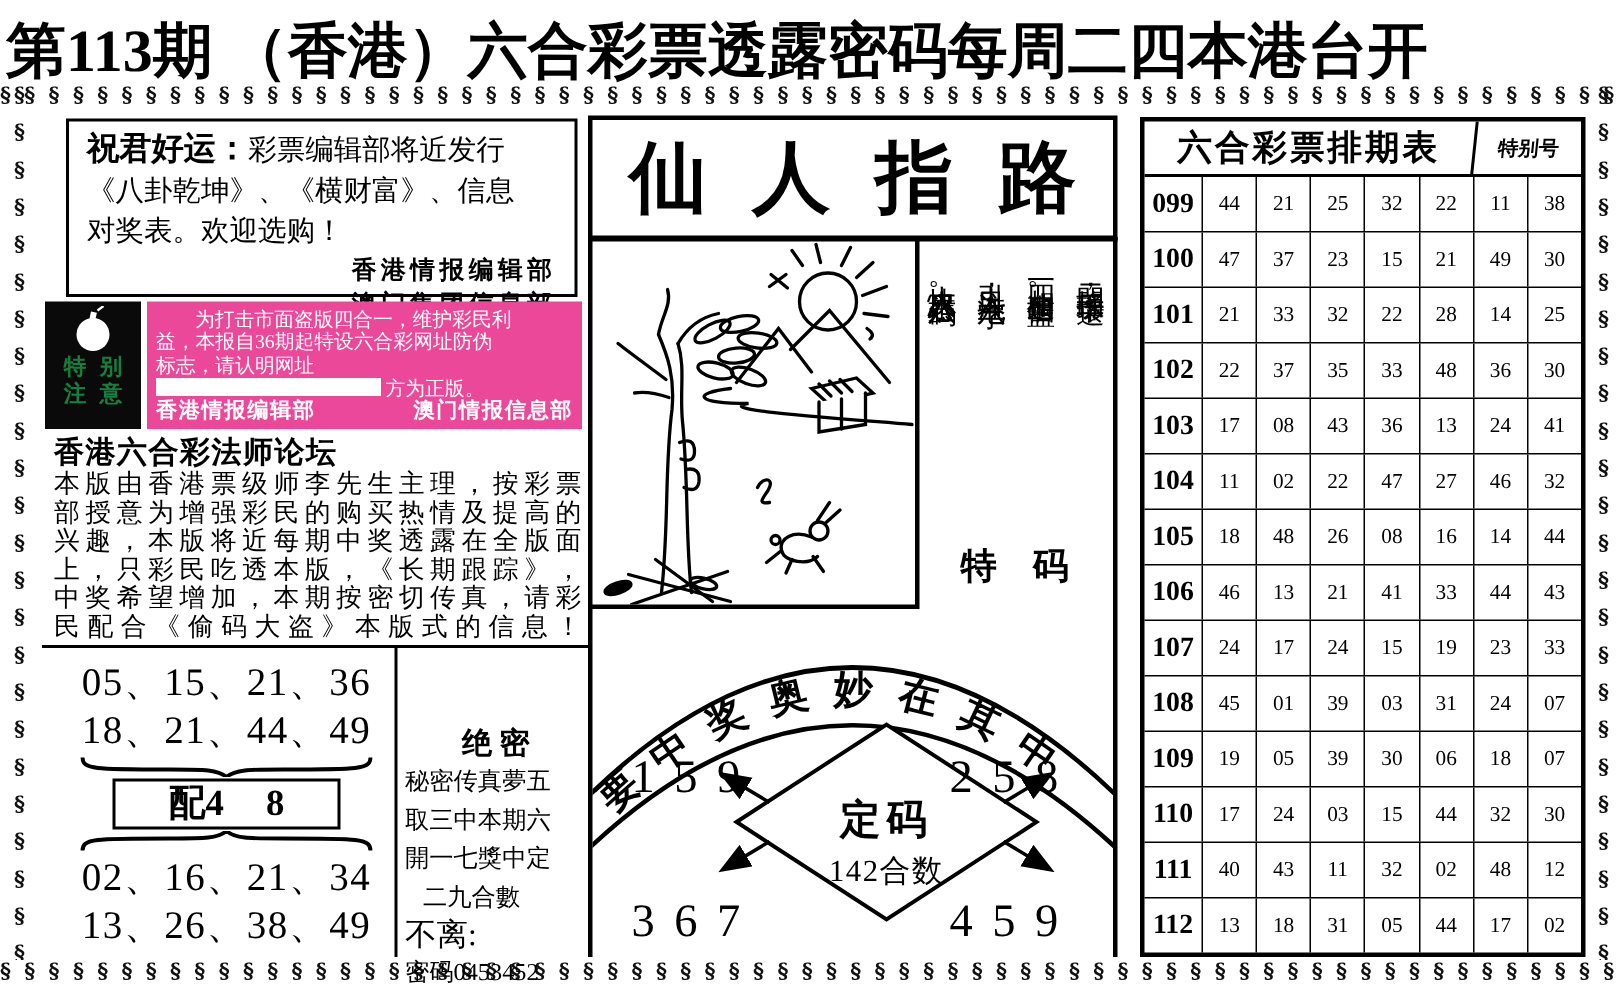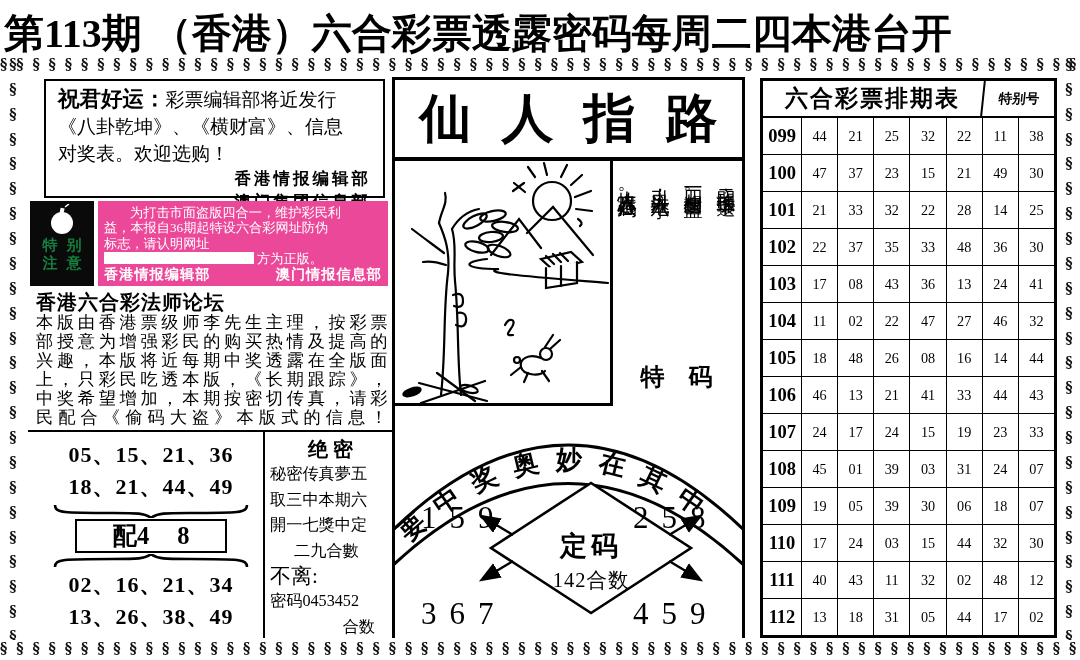--- a/index.html
+++ b/index.html
@@ -51,31 +51,31 @@
 
   .forum { left:36px; top:290px; width:352px; }
   .forum-heading { font-size:20px; font-weight:900; letter-spacing:1px; line-height:24px; }
   .forum-line { font-size:17.2px; line-height:18.9px; text-align:justify;
     text-align-last:justify; letter-spacing:0.5px; }
 
   .hline { left:28px; top:430px; width:364px; height:0; border-top:2.5px solid #000; }
   .vline { left:263px; top:430px; width:0; height:208px; border-left:2px solid #000; }
 
   .numbers { left:42px; top:439px; width:218px; text-align:center; }
-  .num-row { font-size:22px; font-weight:bold; line-height:32px; letter-spacing:1px;
+  .num-row { font-size:26px; font-weight:normal; line-height:32px; letter-spacing:1px;
     white-space:nowrap; }
   .brace { display:block; margin:0 auto; }
   .pair-box { width:152px; height:34px; border:2.5px solid #000; margin:1px auto;
     font-size:24.5px; font-weight:bold; line-height:29px; word-spacing:22px; }
 
   .secret { left:270px; top:436px; width:121px; }
   .secret-heading { text-align:center; font-size:20px; font-weight:900;
-    letter-spacing:5px; line-height:26px; margin-left:5px; }
+    letter-spacing:5px; line-height:26px; margin-left:5px;margin-top:47px; }
   .secret-line { font-size:16.2px; line-height:25.6px; white-space:nowrap; }
-  .secret-indent { margin-left:24px; }
+  .secret-indent { margin-left:12px; }
   .secret-notleave { font-size:21px; font-weight:400; line-height:25px; }
   .secret-suffix { text-align:right; padding-right:16px; }
 
   
   .title-box { left:392px; top:77px; width:353px; height:83px; border:3px solid #000;
     display:flex; align-items:center; justify-content:center; }
   .title-box span { font-size:52px; font-weight:900; letter-spacing:30px;
     margin-right:-30px; white-space:nowrap; }
   .draw-box { left:392px; top:158px; width:221px; height:248px; border:3px solid #000; }
   .poem-area { left:611px; top:158px; width:134px; height:248px;

